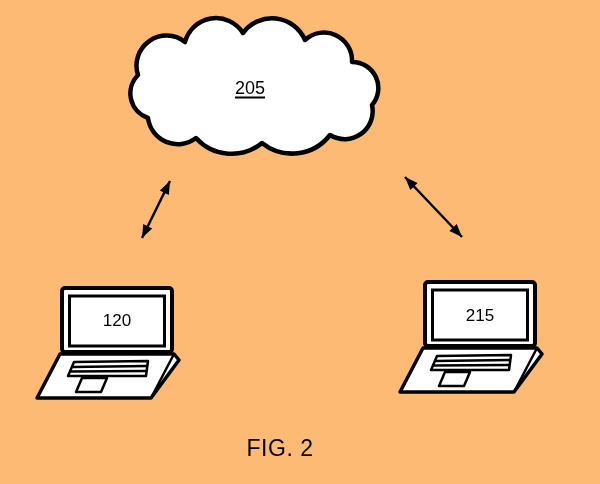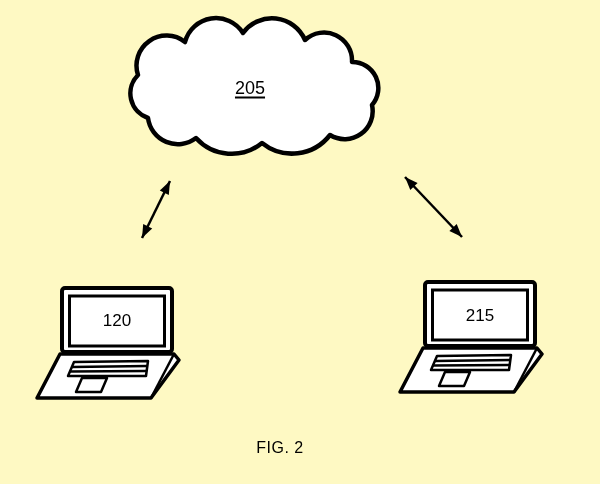--- a/index.html
+++ b/index.html
@@ -5,21 +5,21 @@
   html, body { margin: 0; padding: 0; }
   body {
     width: 600px; height: 484px;
     background: #ffffff;
     font-family: "Liberation Sans", sans-serif;
     overflow: hidden;
   }
   .canvas {
     position: relative;
     width: 600px; height: 484px;
-    background: #fef9c3;
+    background: #fdba74;
   }
   .canvas svg { position: absolute; top: 0; left: 0; }
   .ref-label {
     position: absolute;
     transform: translate(-50%, -50%);
     color: #000000;
     white-space: nowrap;
     user-select: none;
   }
   .cloud-ref {
@@ -28,21 +28,21 @@
     text-decoration: underline;
     text-underline-offset: 3px;
     text-decoration-thickness: 1.5px;
   }
   .left-ref  { left: 117px; top: 321px; font-size: 17px; }
   .right-ref { left: 480px; top: 316px; font-size: 17px; }
   .caption {
     position: absolute;
     left: 280px; top: 448px;
     transform: translate(-50%, -50%);
-    font-size: 16px;
+    font-size: 23px;
     letter-spacing: 0.5px;
     color: #000000;
     white-space: nowrap;
   }
 </style>
 </head>
 <body>
 
 <div class="canvas">
 

